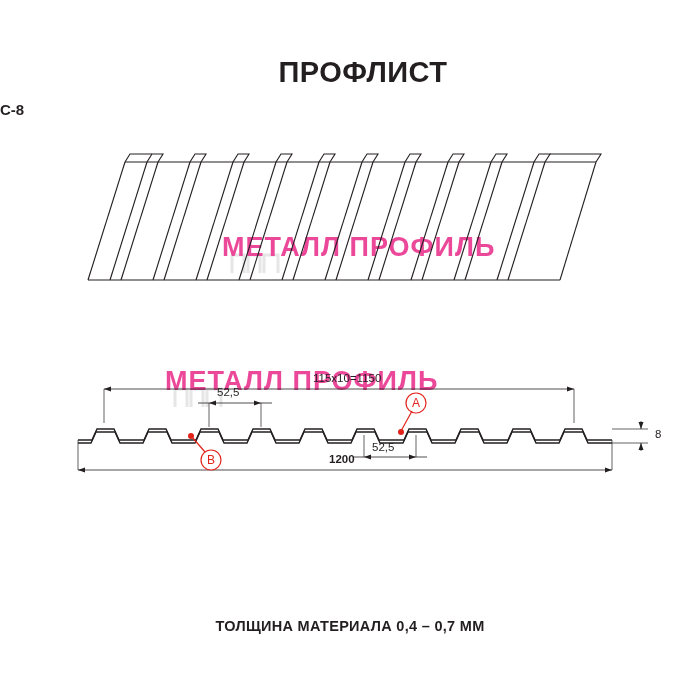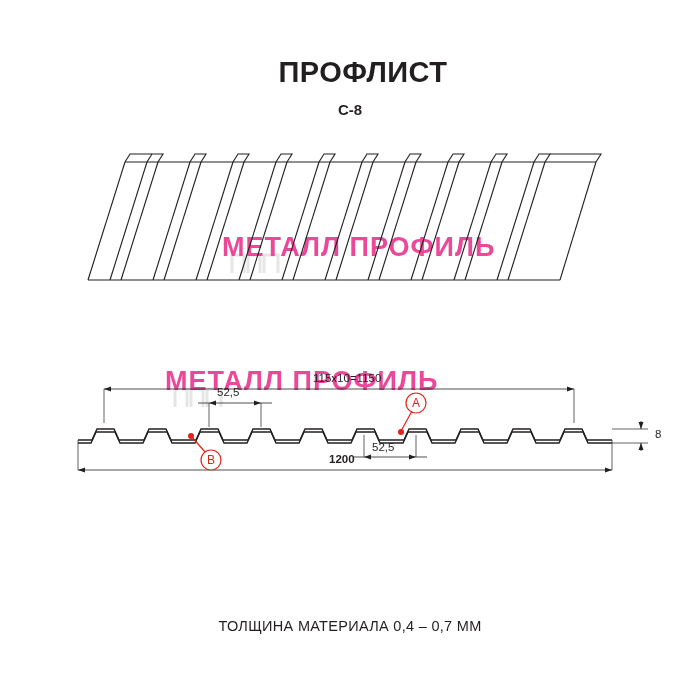--- a/index.html
+++ b/index.html
@@ -28,21 +28,20 @@
     font-size: 29px;
     font-weight: bold;
     letter-spacing: 0.5px;
     margin-left: 13px;
   }
   .subtitle {
     position: absolute;
     top: 101px;
     left: 0;
     width: 700px;
-    text-align: center;
     font-size: 15px;
     font-weight: bold;
   }
   .perspective-wrap {
     position: absolute;
     top: 140px;
     left: 0;
     width: 700px;
     height: 170px;
   }
@@ -74,21 +73,21 @@
     position: absolute;
     pointer-events: none;
   }
   .footer {
     position: absolute;
     top: 618px;
     left: 0;
     width: 700px;
     text-align: center;
     font-size: 14.5px;
-    font-weight: normal;
+    font-weight: bold;
     letter-spacing: 0.3px;
   }
   .dim-label {
     position: absolute;
     font-size: 11.5px;
     color: #231f20;
     white-space: nowrap;
   }
   .callout {
     position: absolute;

